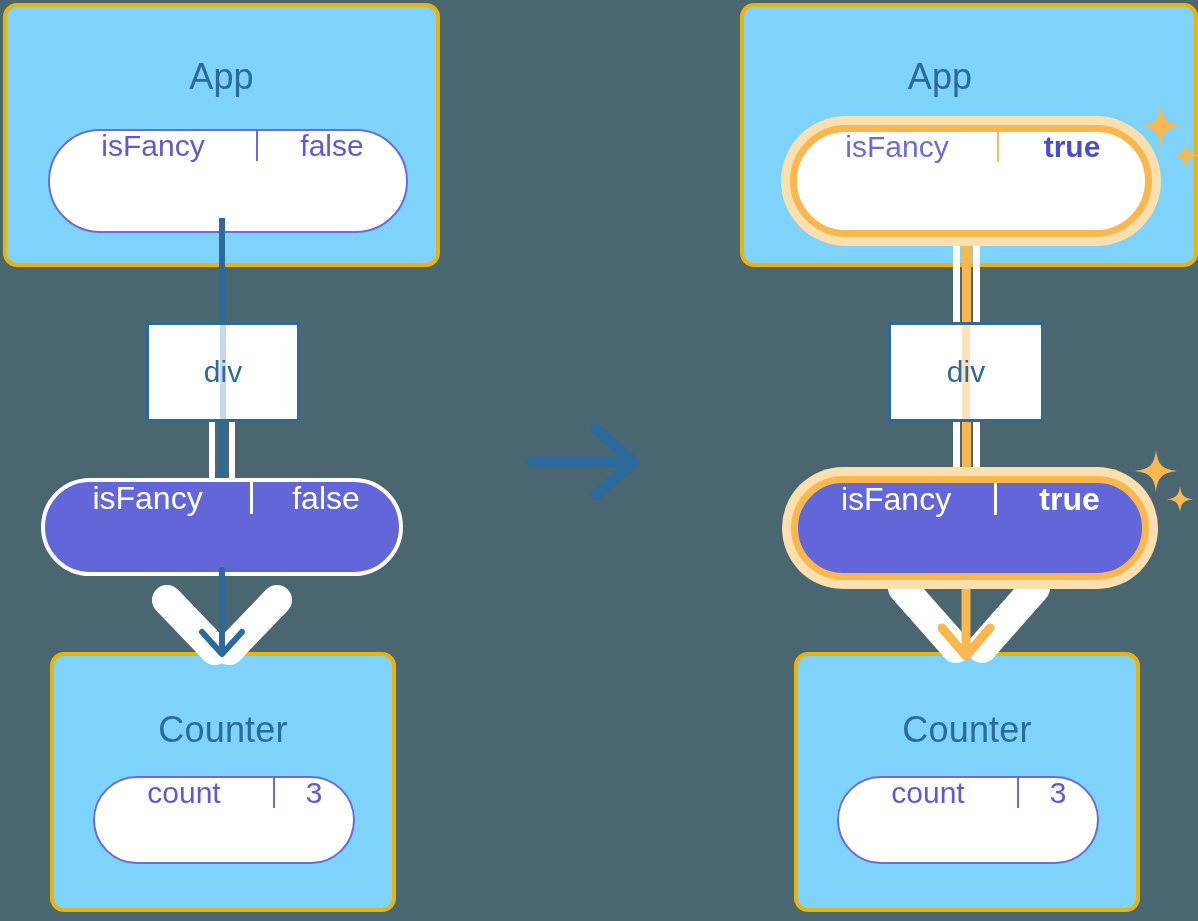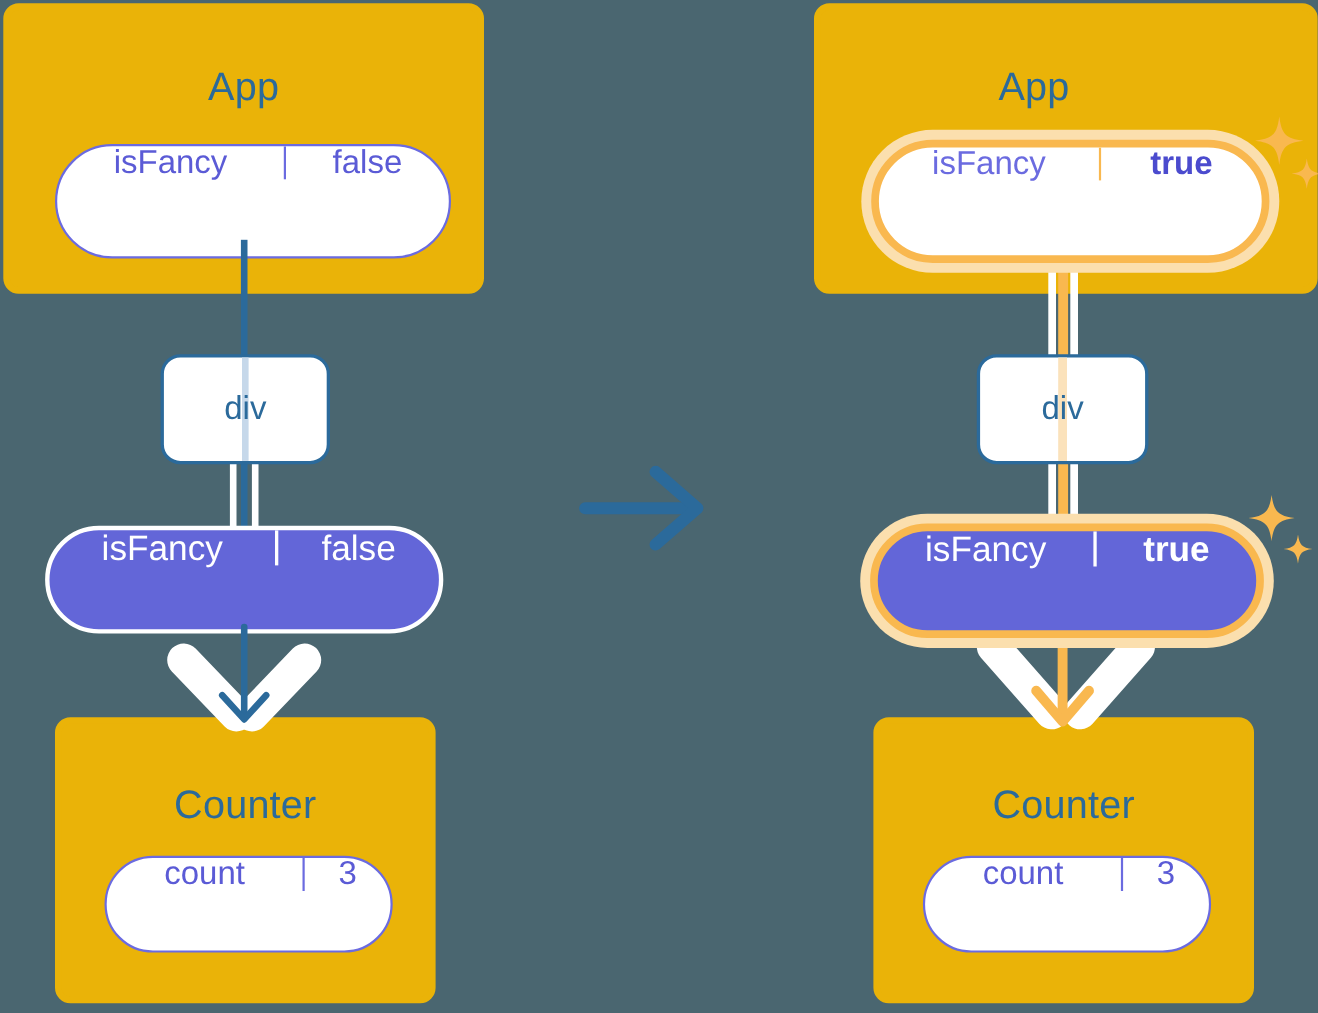--- a/index.html
+++ b/index.html
@@ -13,40 +13,40 @@
   #stage {
     position: relative;
     width: 1198px;
     height: 921px;
     background: #4a6670;
   }
 
   
   .card {
     position: absolute;
-    background: #eab308;
-    border: 6px solid #eab308;
+    background: #7dd3fc;
+    border: 4px solid #eab308;
     border-radius: 14px;
   }
   .card-title {
     position: absolute;
     left: 0; right: 0;
     text-align: center;
     color: #2b6a9b;
     font-size: 36px;
     letter-spacing: .2px;
     line-height: 1;
   }
 
   
   .divbox {
     position: absolute;
     background: #ffffff;
     border: 3px solid #2b6a9b;
-    border-radius: 18px;
+    border-radius: 0;
     display: flex;
     align-items: center;
     justify-content: center;
     color: #2b6a9b;
     font-size: 30px;
     z-index: 6;
   }
 
   
   .pill {

